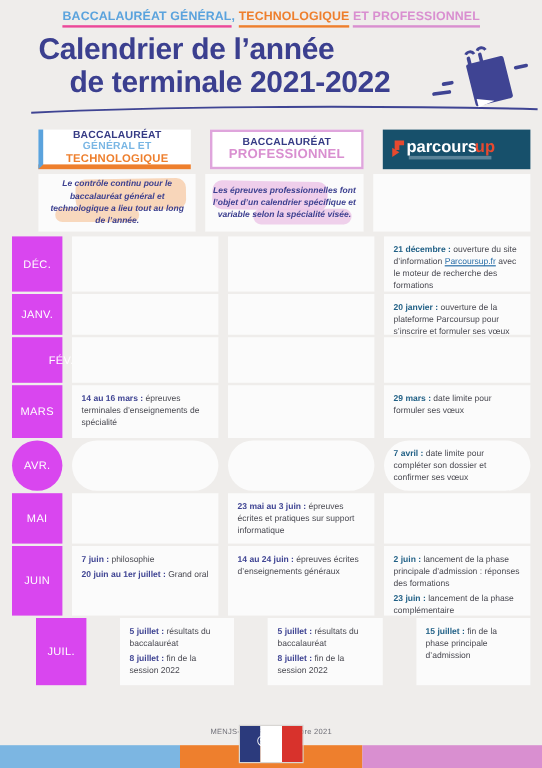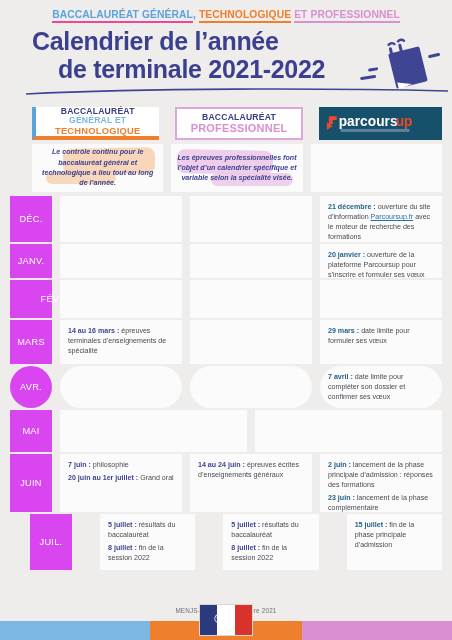--- a/index.html
+++ b/index.html
@@ -239,20 +239,23 @@
           <div class="cell"></div>
           <div class="cell">
             <div class="ev"><span class="d-teal">7 avril :</span><span> date limite pour compléter son dossier et confirmer ses vœux</span></div>
           </div>
         </div>
       </div>
       <div class="row r-mai">
         <div class="month">MAI</div>
         <div class="cells">
           <div class="cell"></div>
+          <div class="cell">
+            <div class="ev"><span class="d-blue">23 mai au 3 juin :</span><span> épreuves écrites et pratiques sur support informatique</span></div>
+          </div>
           <div class="cell"></div>
         </div>
       </div>
       <div class="row r-juin">
         <div class="month">JUIN</div>
         <div class="cells">
           <div class="cell">
             <div class="ev"><span class="d-blue">7 juin :</span><span> philosophie</span></div>
             <div class="ev"><span class="d-blue">20 juin au 1er juillet :</span><span> Grand oral</span></div>
           </div>

